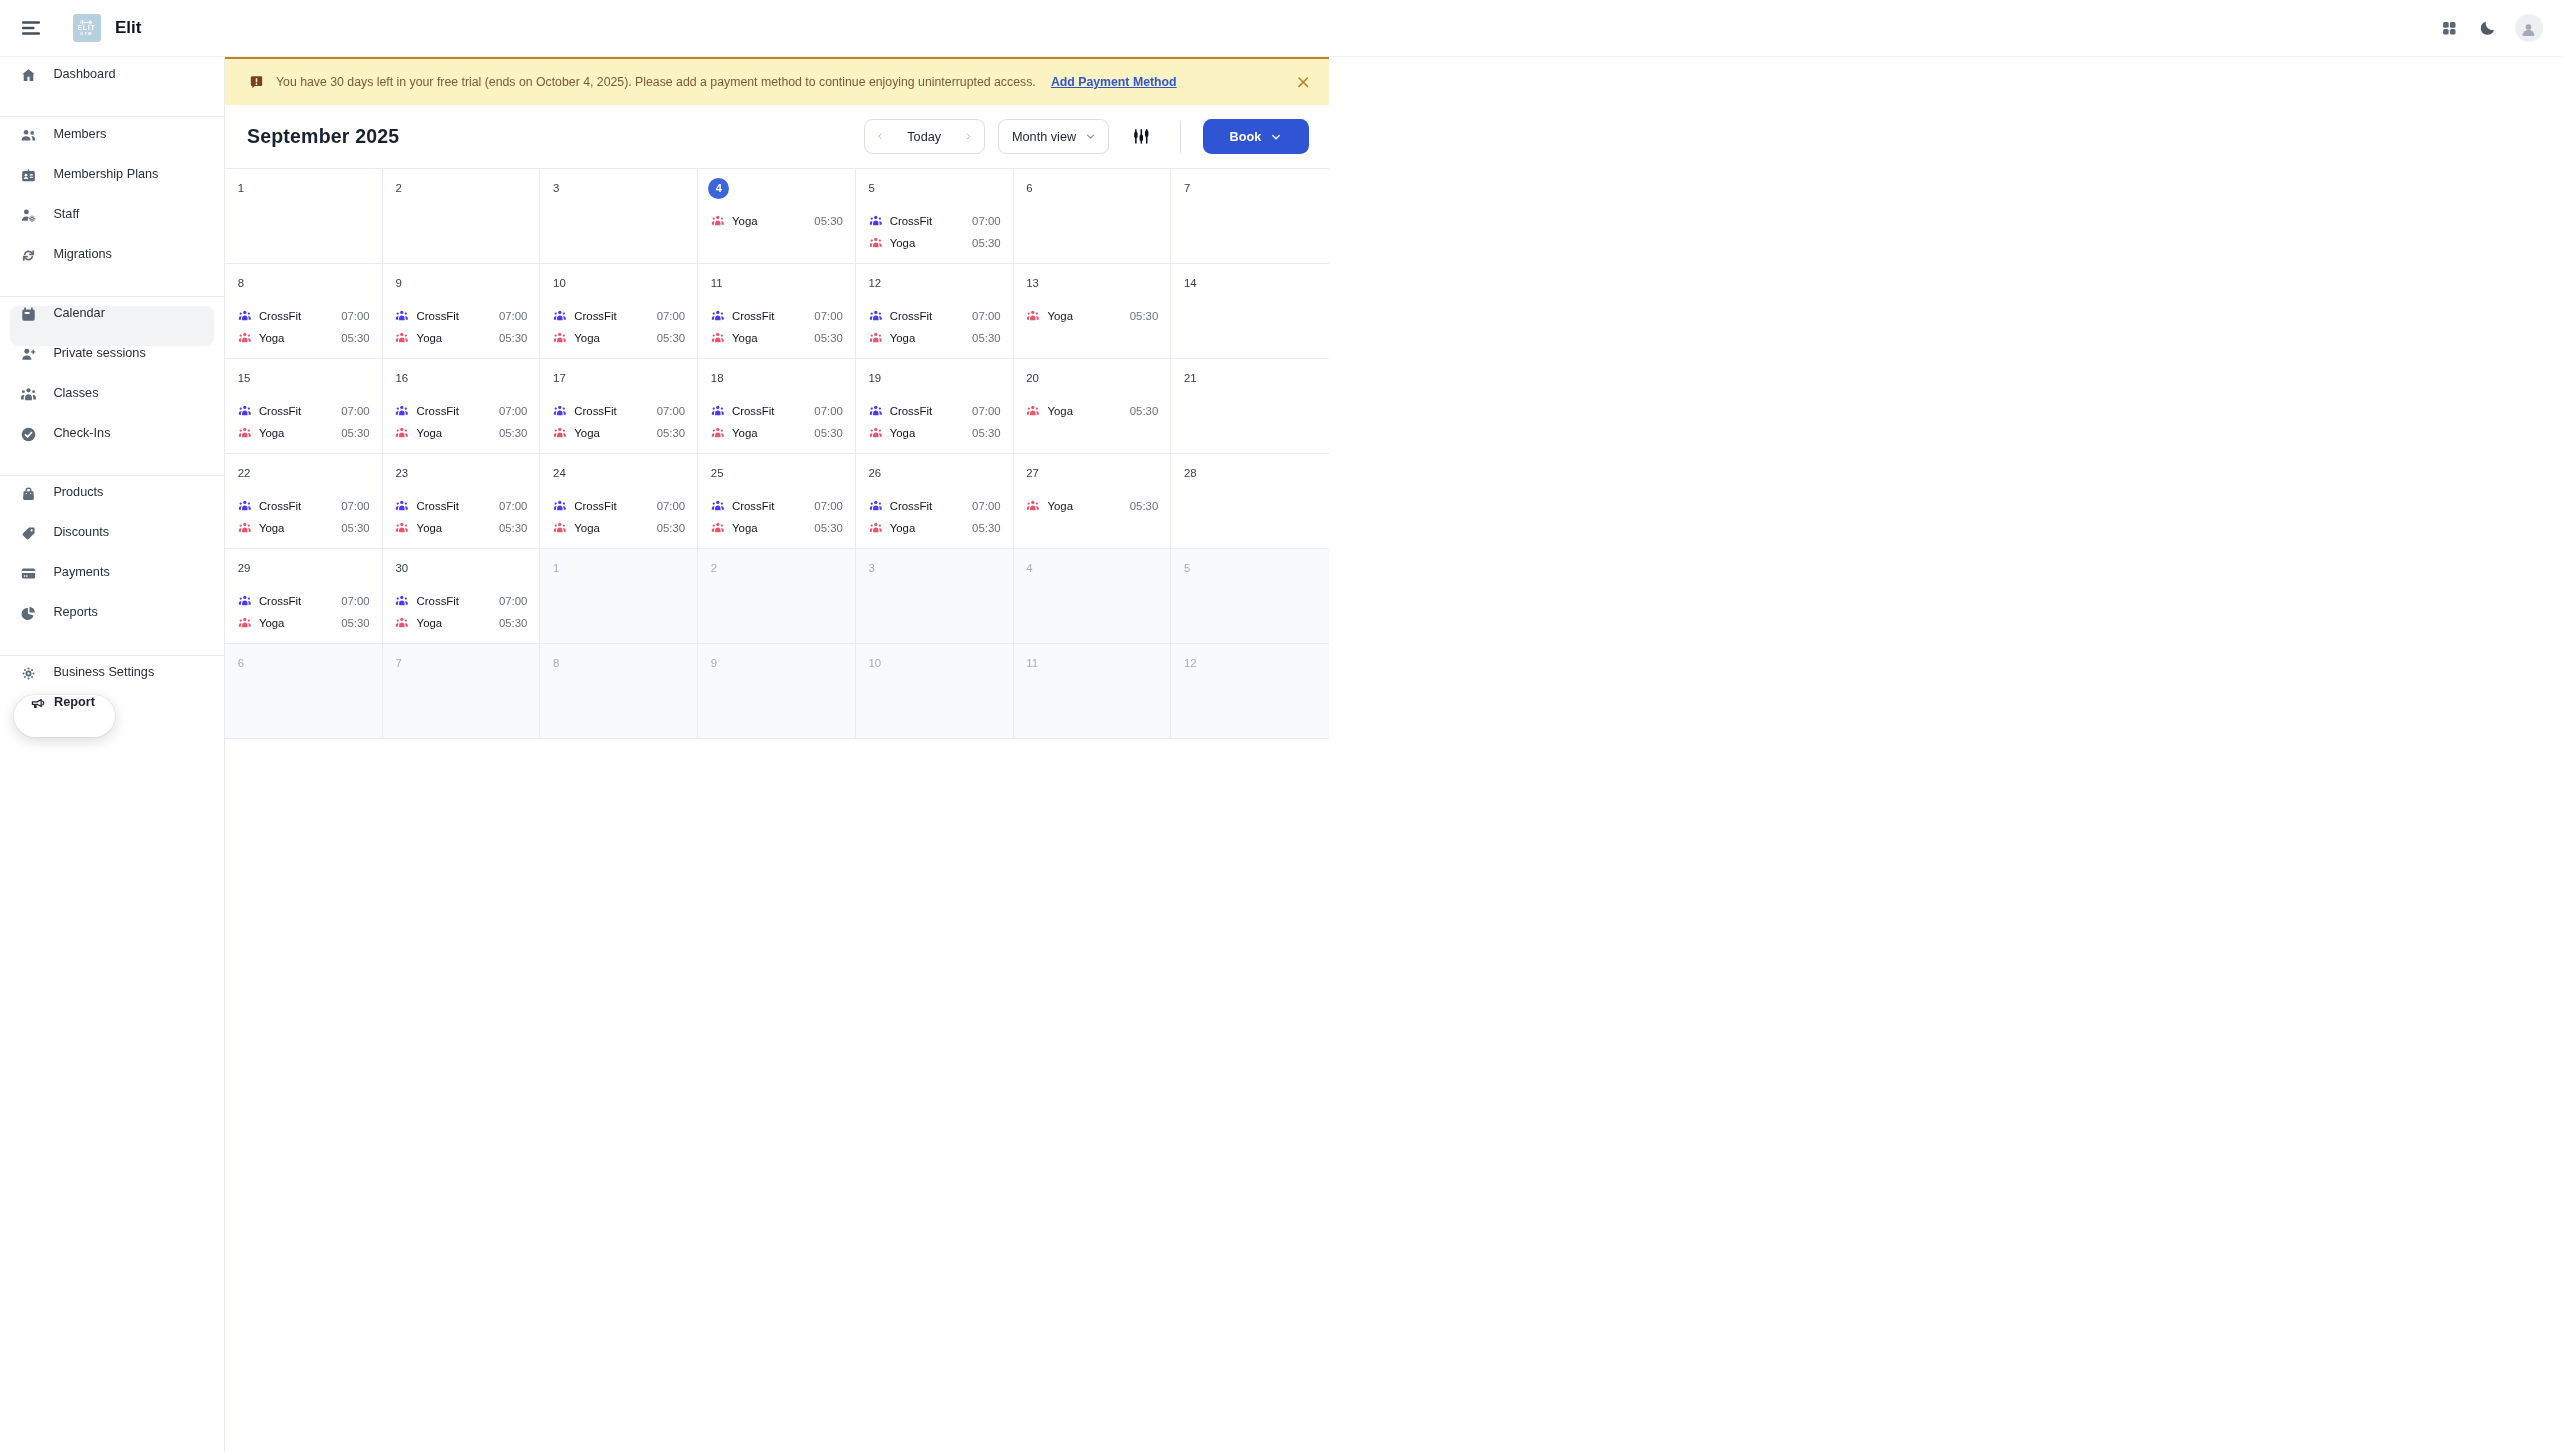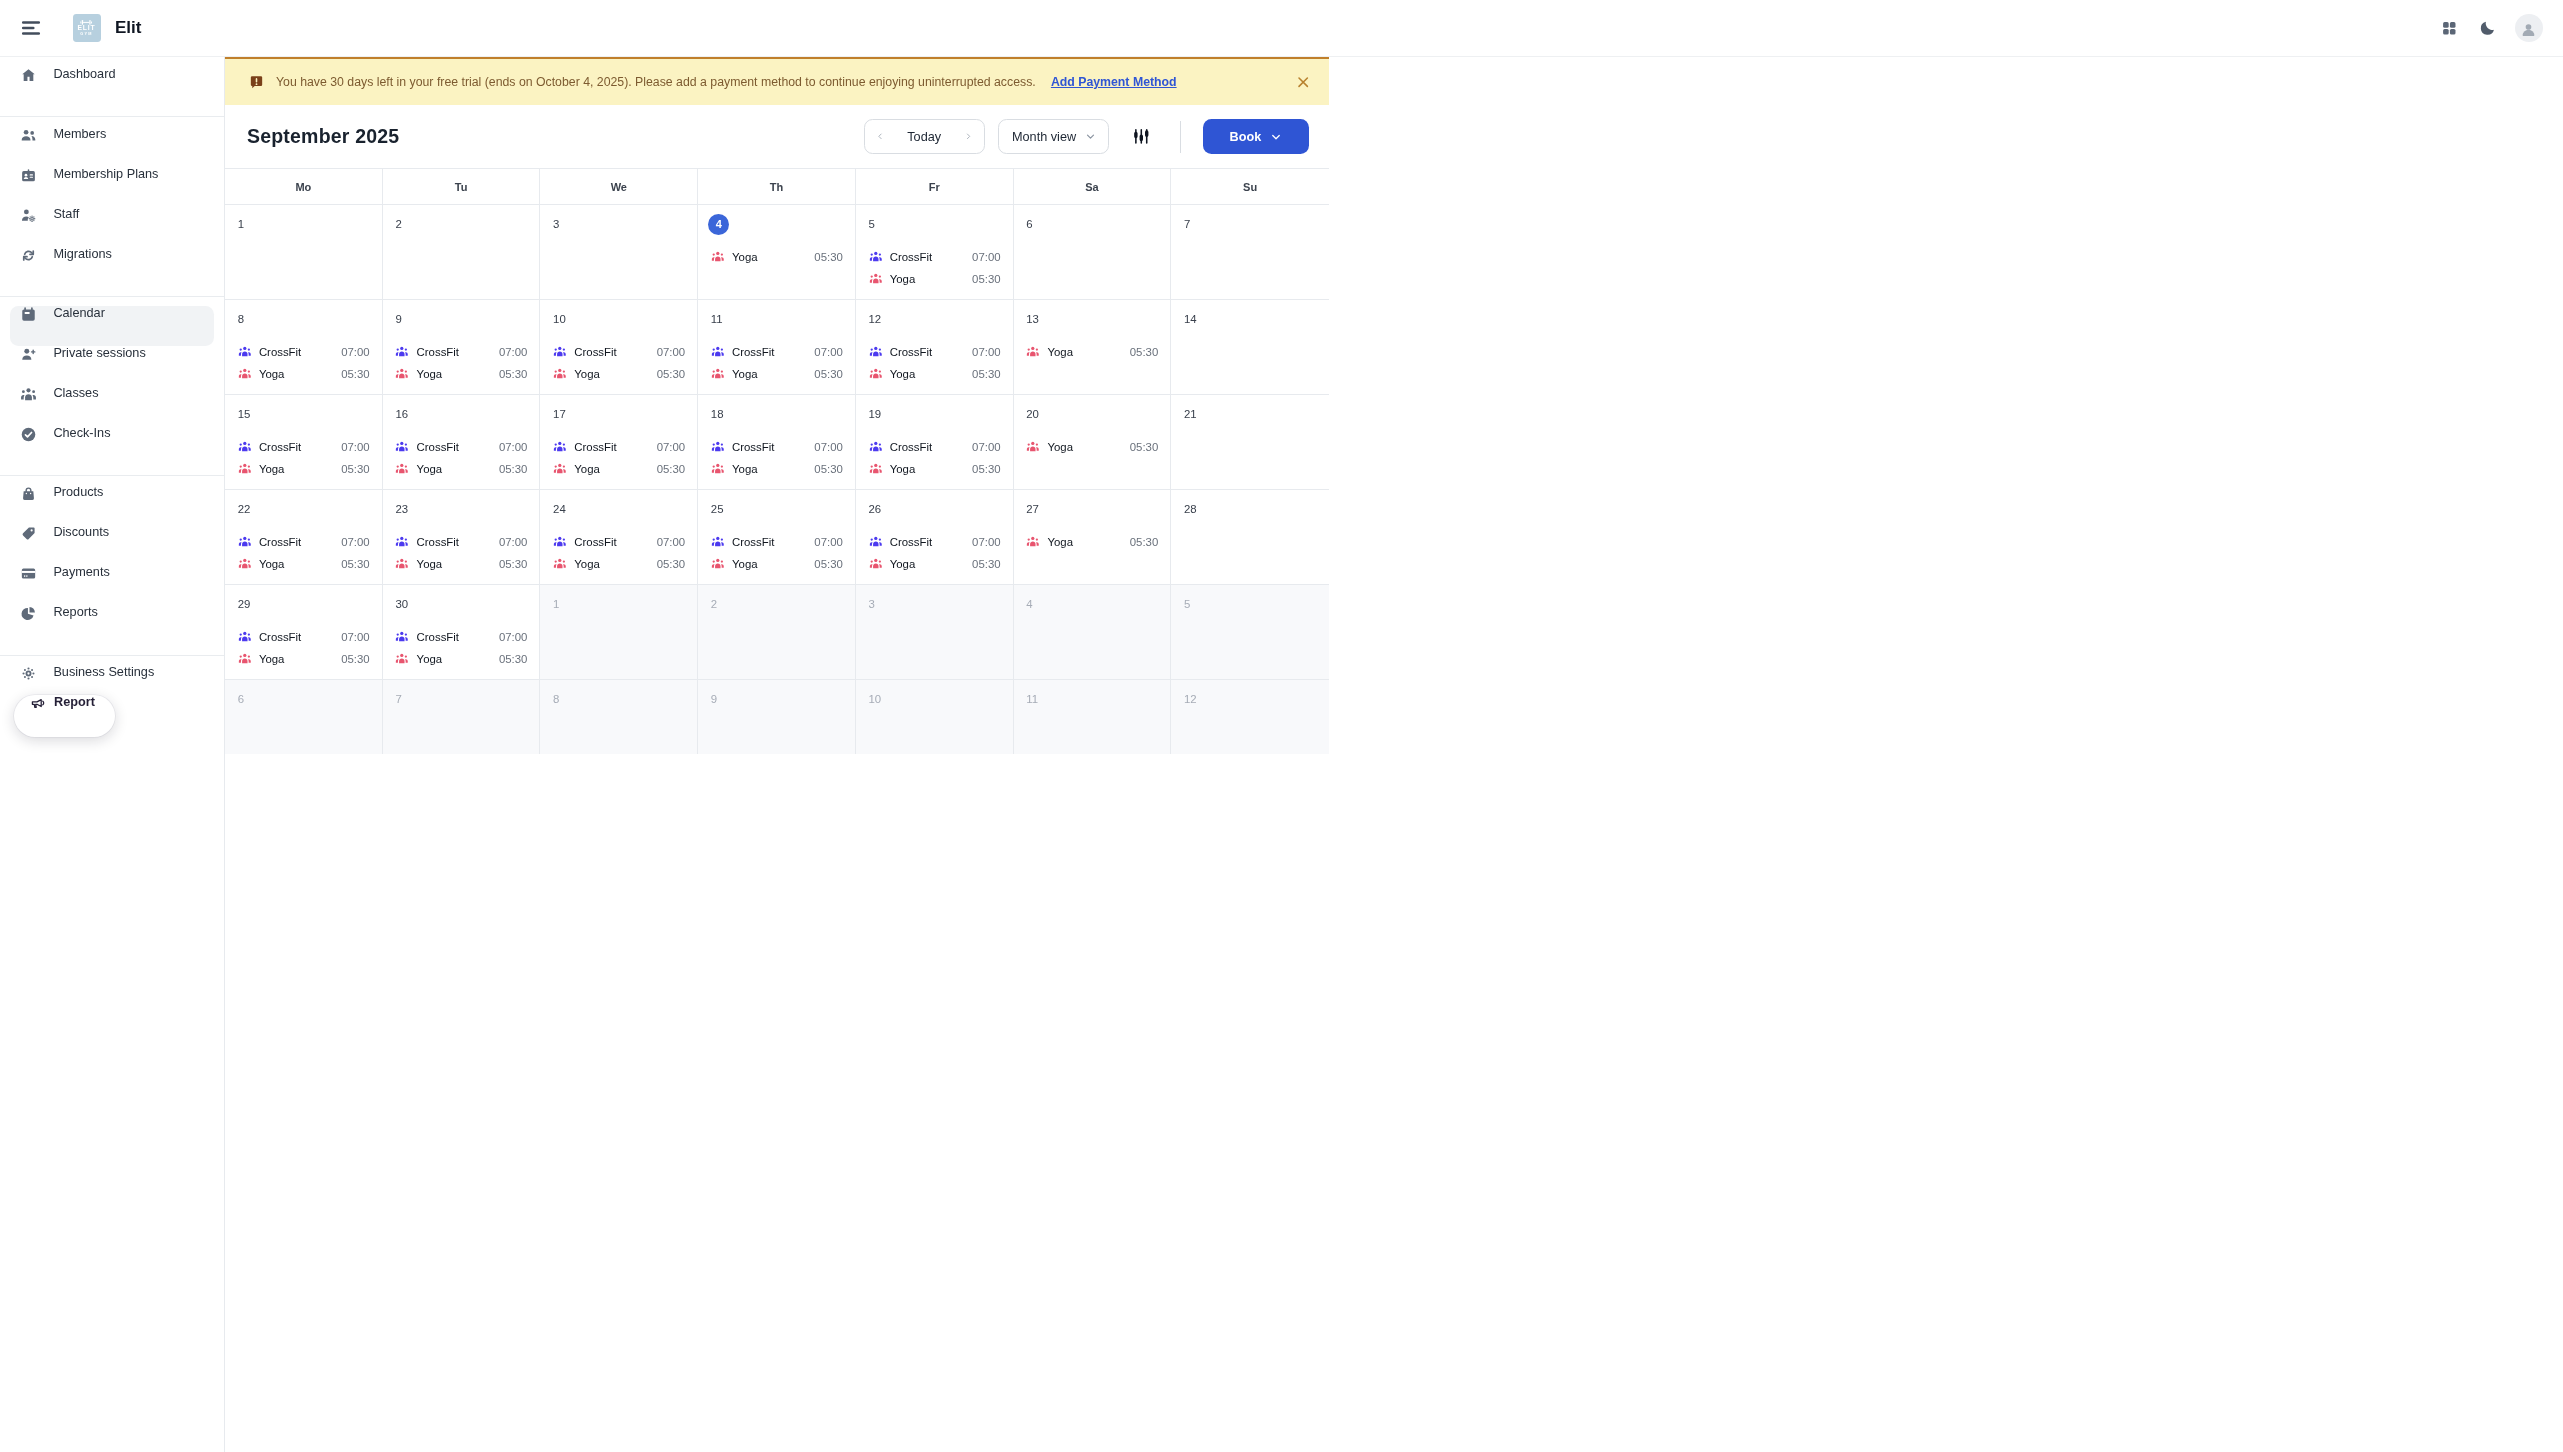--- a/index.html
+++ b/index.html
@@ -397,29 +397,20 @@
       <span>Book</span>
       <span class="ic chev-w">
           <svg viewBox="0 0 24 24">
             <path d="m5.5 9 6.5 6.5L18.5 9" fill="none" stroke="currentColor" stroke-linecap="round" stroke-linejoin="round" stroke-width="2.6"></path>
           </svg>
         </span>
     </div>
   </div>
 
   <div class="cal">
-    <div class="cal-head" id="cal-head">
-        <div class="hcell">Mo</div>
-        <div class="hcell">Tu</div>
-        <div class="hcell">We</div>
-        <div class="hcell">Th</div>
-        <div class="hcell">Fr</div>
-        <div class="hcell">Sa</div>
-        <div class="hcell last">Su</div>
-      </div>
     <div id="cal-body">
         <div class="cal-row">
           <div class="cell">
             <div class="daynum">1</div>
           </div>
           <div class="cell">
             <div class="daynum">2</div>
           </div>
           <div class="cell">
             <div class="daynum">3</div>

